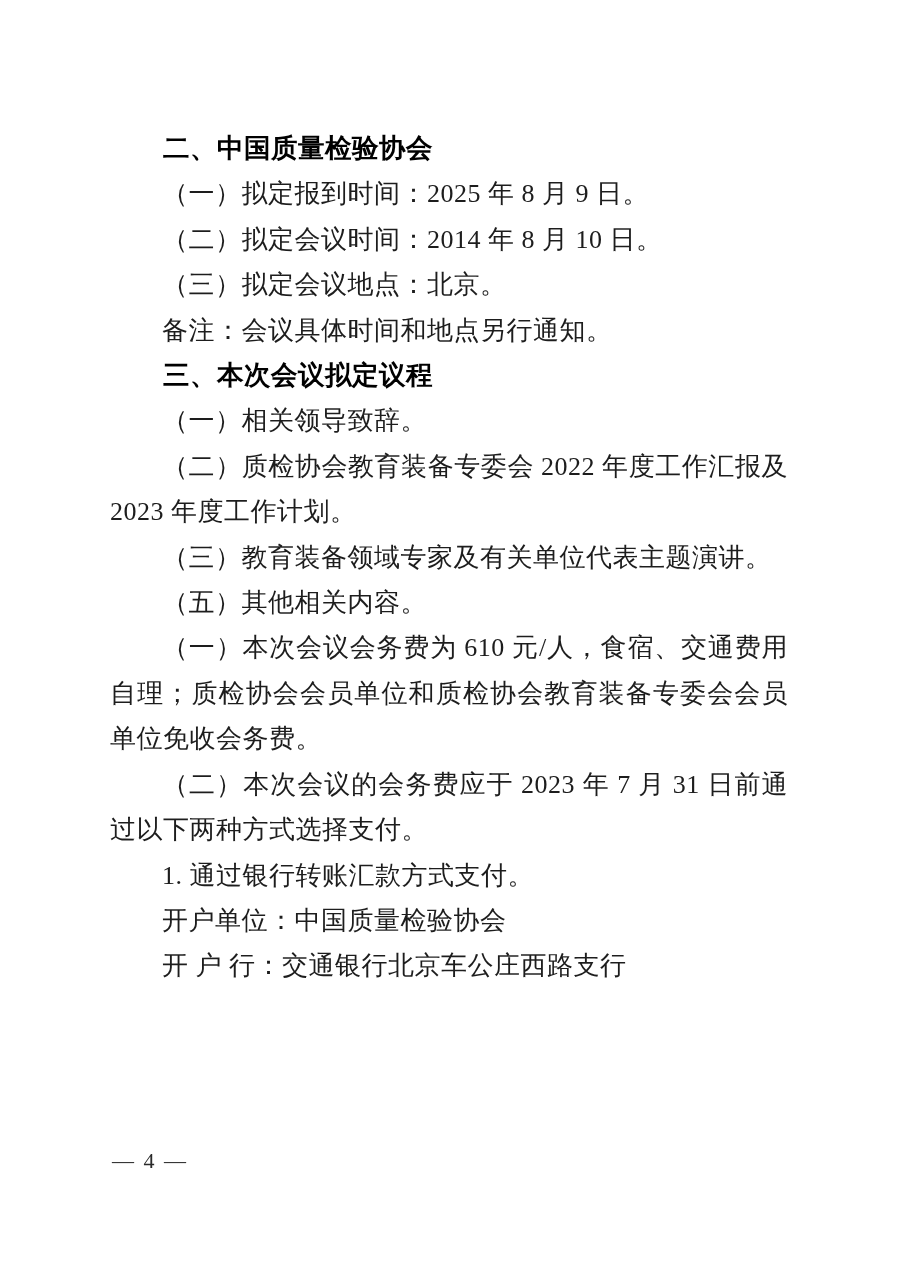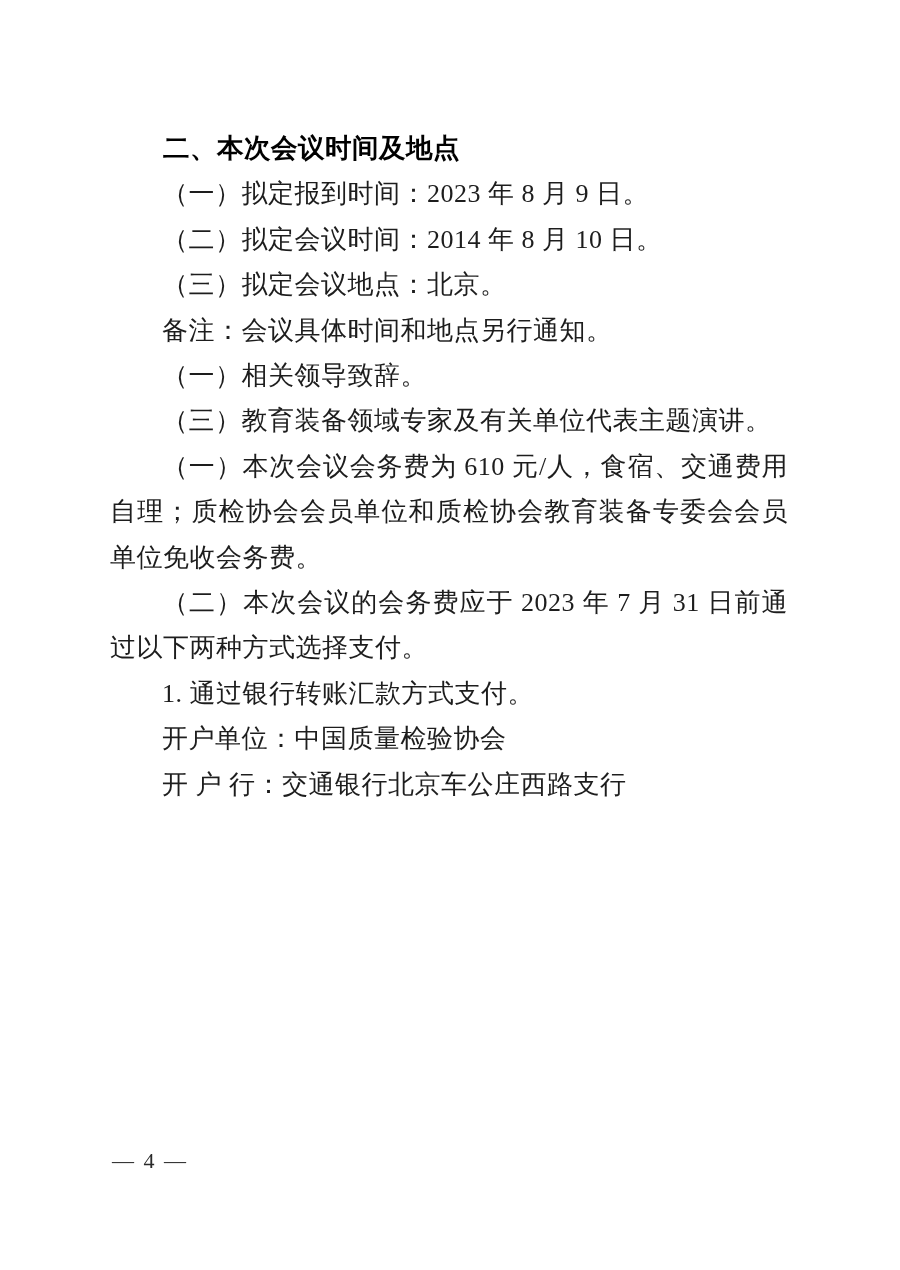--- a/index.html
+++ b/index.html
@@ -51,28 +51,31 @@
     color: #2a2a2a;
     font-family: "Liberation Serif", "DejaVu Serif", serif;
   }
 </style>
 </head>
 <body>
 
 <div class="page">
   <div class="content">
 
-    <h2>二、本次会议时间及地点</h2>
-    <p>（一）拟定报到时间：2023 年 8 月 9 日。</p>
+    <h2>二、中国质量检验协会</h2>
+    <p>（一）拟定报到时间：2025 年 8 月 9 日。</p>
     <p>（二）拟定会议时间：2014 年 8 月 10 日。</p>
     <p>（三）拟定会议地点：北京。</p>
     <p>备注：会议具体时间和地点另行通知。</p>
 
+    <h2>三、本次会议拟定议程</h2>
     <p>（一）相关领导致辞。</p>
+    <p>（二）质检协会教育装备专委会 2022 年度工作汇报及 2023 年度工作计划。</p>
     <p>（三）教育装备领域专家及有关单位代表主题演讲。</p>
+    <p>（五）其他相关内容。</p>
 
     <p>（一）本次会议会务费为 610 元/人，食宿、交通费用自理；质检协会会员单位和质检协会教育装备专委会会员单位免收会务费。</p>
     <p>（二）本次会议的会务费应于 2023 年 7 月 31 日前通过以下两种方式选择支付。</p>
     <p>1. 通过银行转账汇款方式支付。</p>
     <p>开户单位：中国质量检验协会</p>
     <p>开 户 行：交通银行北京车公庄西路支行</p>
 
   </div>
 
   <div class="footer">— 4 —</div>

